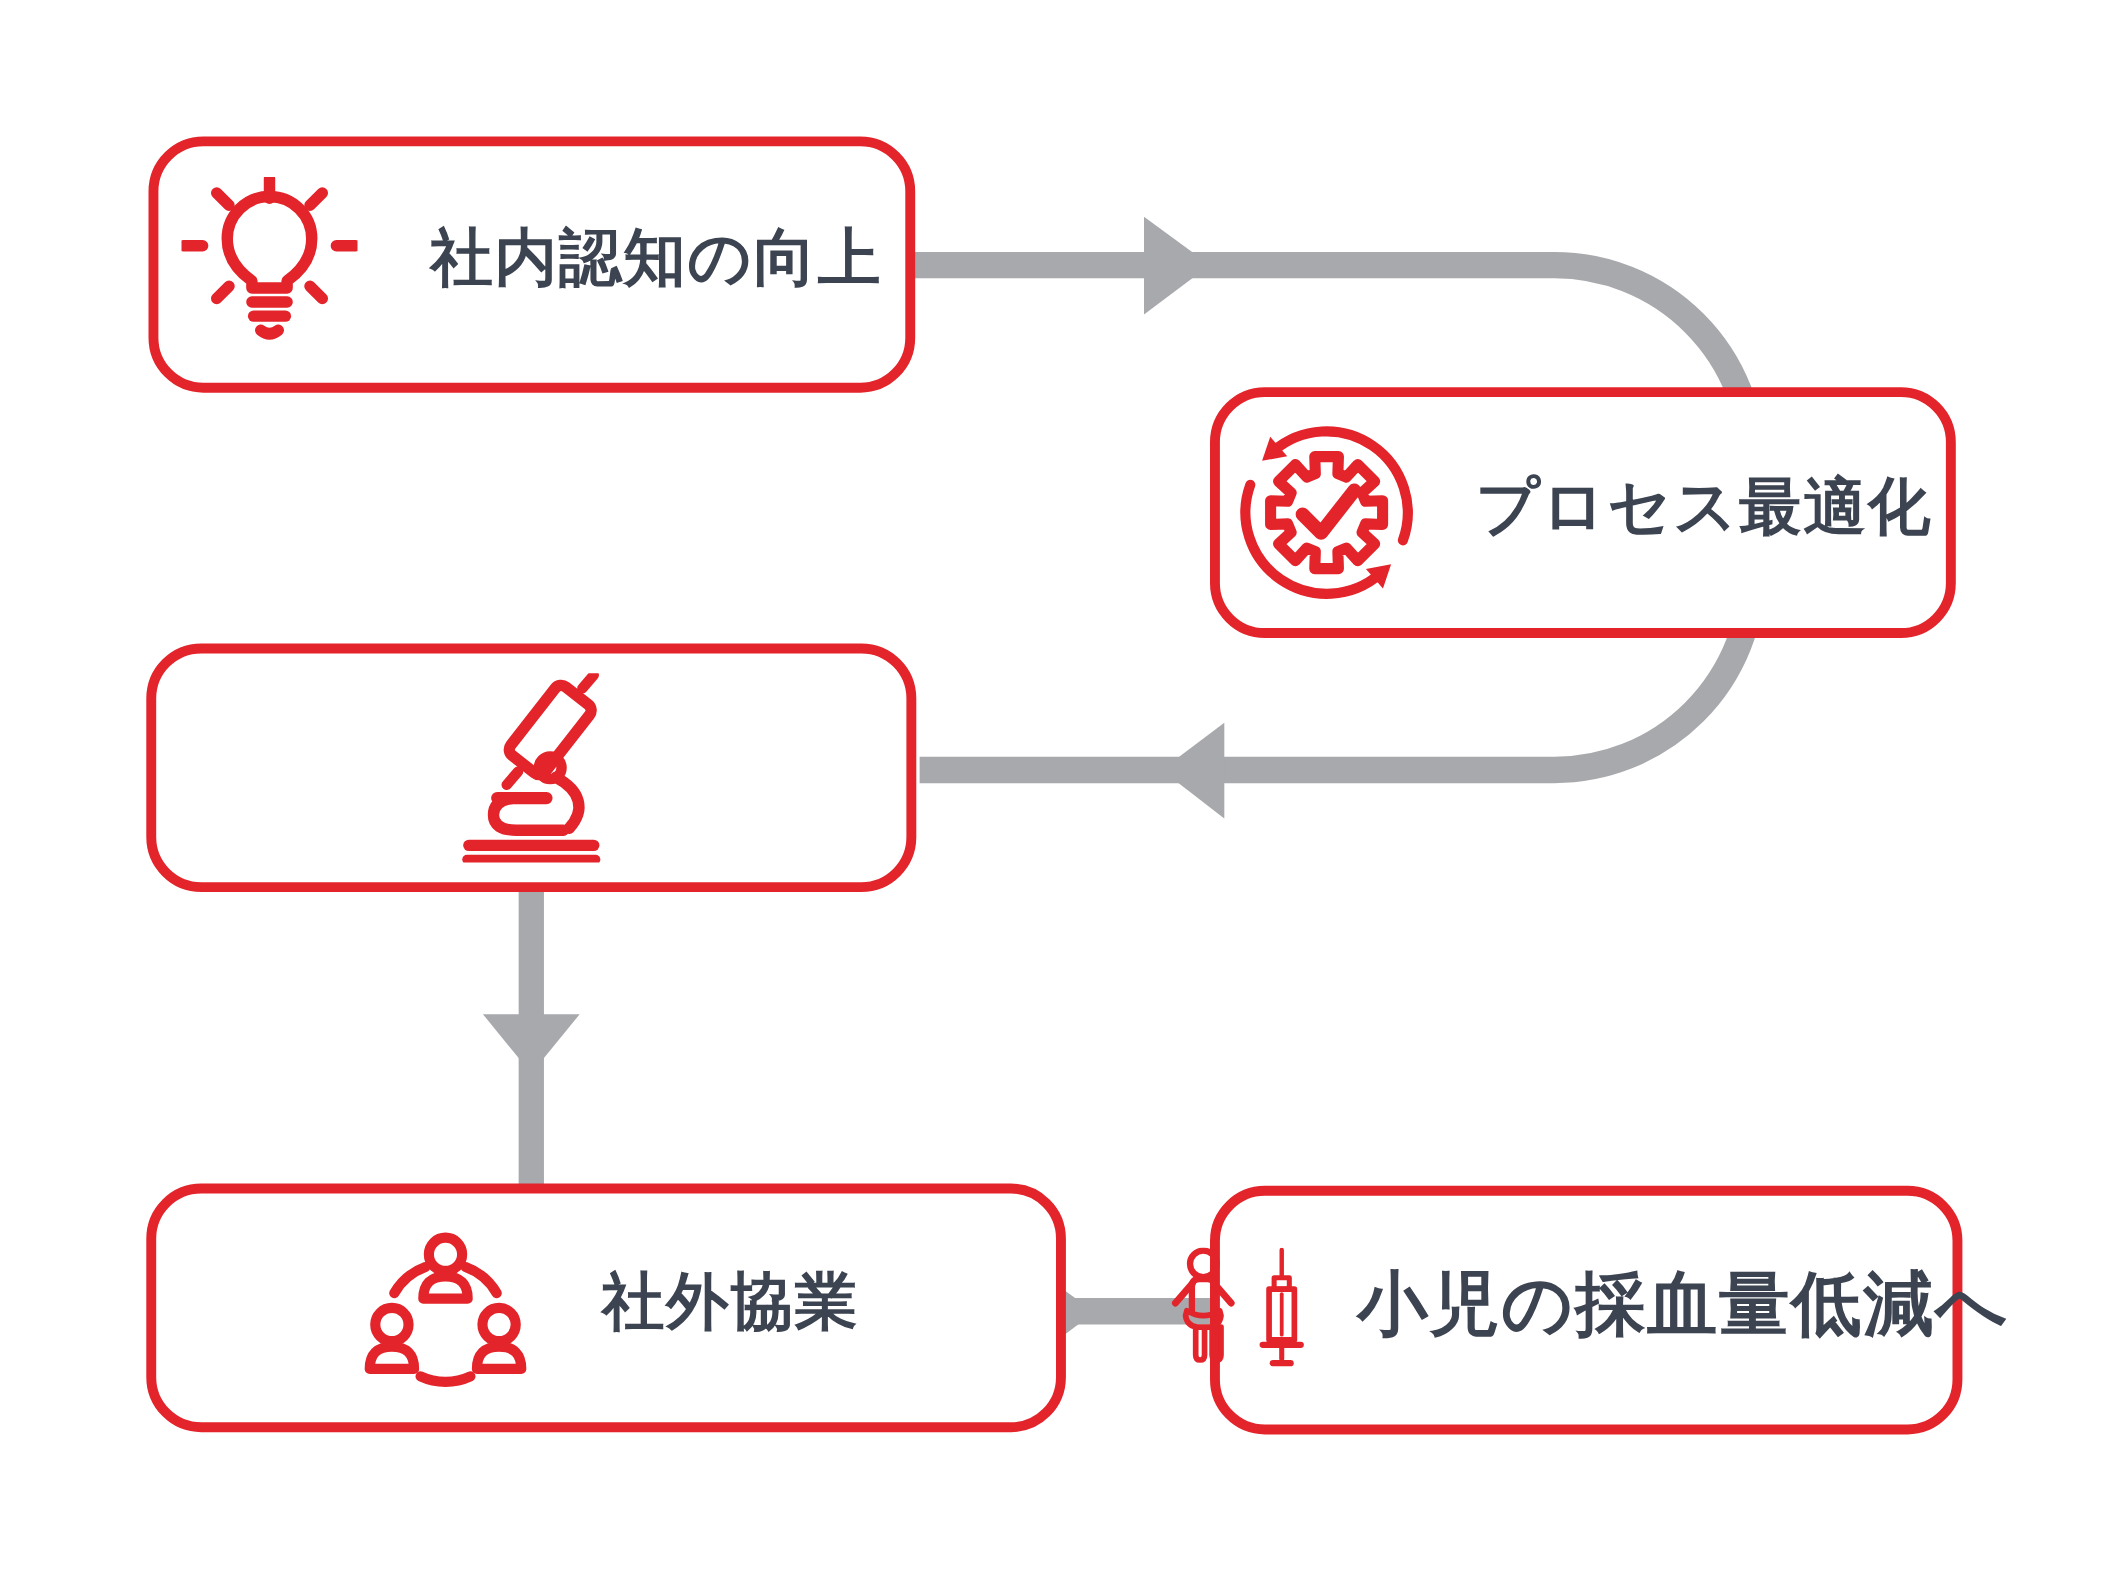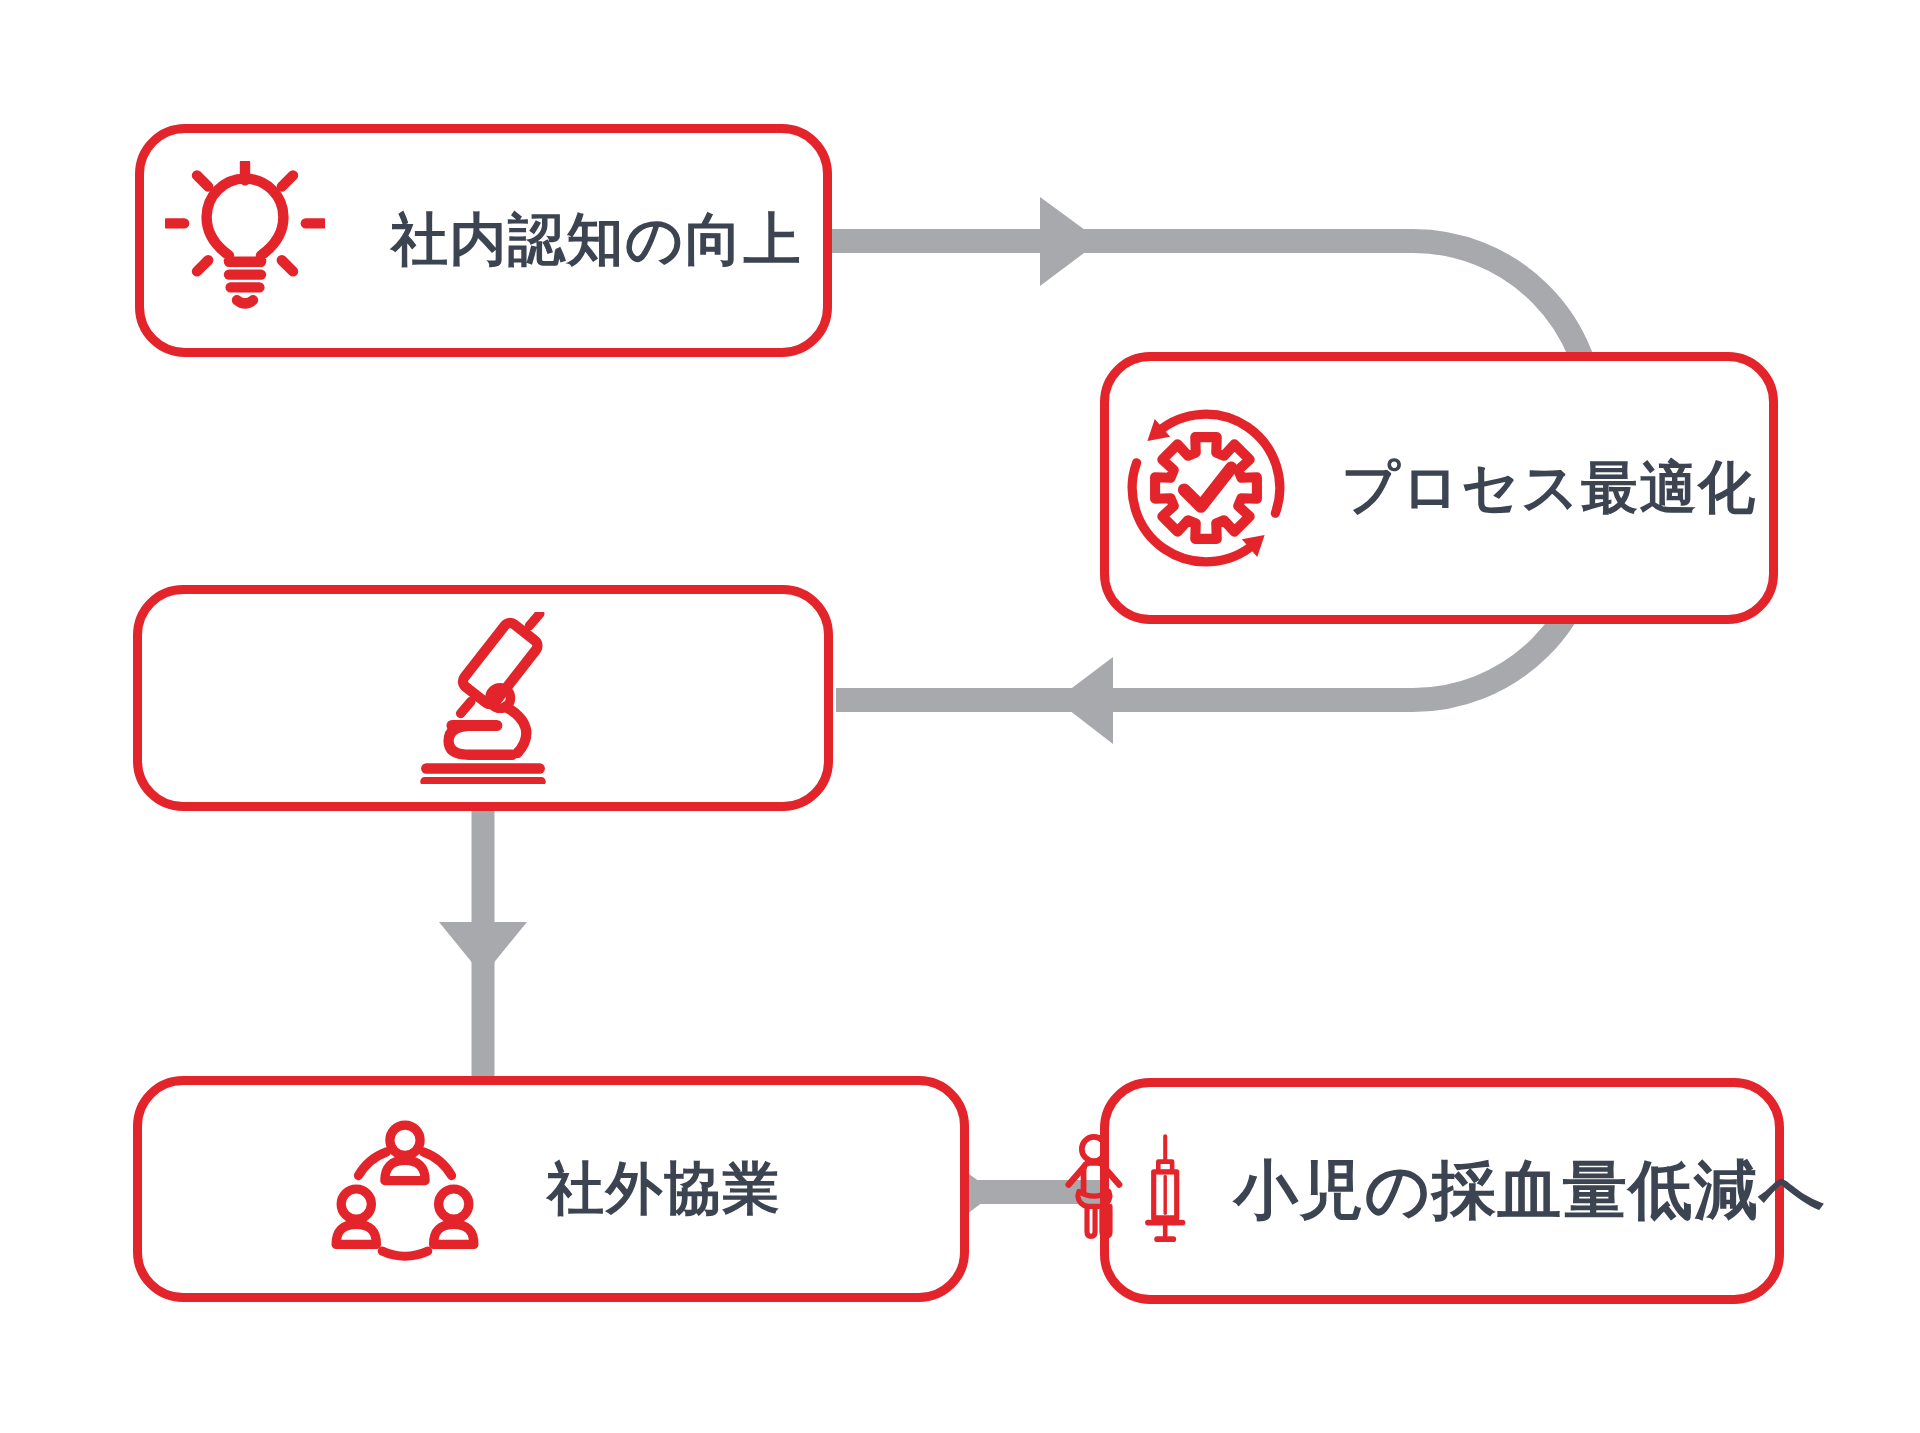--- a/index.html
+++ b/index.html
@@ -2,21 +2,21 @@
 <html style="--accent_red: #E3242B; --arrow_gray: #A7A9AC; --text_color: #3C4351; --background: #FFFFFF;"><head>
 <meta charset="utf-8">
 <style>
   html, body { margin: 0; padding: 0; background: #ffffff; }
   .canvas {
     position: relative;
     width: 1920px;
     height: 1433px;
     background: #ffffff;
     overflow: hidden;
-    font-family: Liberation Serif, serif;
+    font-family: Liberation Mono, monospace;
   }
   svg.connectors {
     position: absolute;
     left: 0; top: 0;
     z-index: 1;
     color: var(--arrow_gray, #A7A9AC);
   }
   .node {
     position: absolute;
     z-index: 2;
@@ -30,21 +30,21 @@
     color: var(--text_color, #3C4351);
     font-size: 57px;
     font-weight: 600;
     letter-spacing: 1.5px;
     white-space: nowrap;
   }
   .node .icon { color: var(--accent_red, #E3242B); flex: none; line-height: 0; }
   .node .label { line-height: 1.2; }
 
   #node-awareness   { left: 135px;  top: 124px;  width: 697px; height: 233px; gap: 66px; }
-  #node-process     { left: 1100px; top: 352px;  width: 678px; height: 272px; gap: 52px; }
+  #node-process     { left: 1100px; top: 352px;  width: 678px; height: 228px; gap: 52px; }
   #node-adult       { left: 133px;  top: 585px;  width: 700px; height: 226px; gap: 48px; }
   #node-collab      { left: 133px;  top: 1076px; width: 836px; height: 226px; gap: 58px; }
   #node-pediatric   { left: 1100px; top: 1078px; width: 684px; height: 226px; gap: 26px; font-size: 64px; }
 
   .ic-stroke { stroke: currentColor; fill: none; stroke-linecap: round; stroke-linejoin: round; }
   .ic-fill   { fill: currentColor; stroke: none; }
 </style>
 </head>
 <body>
 

